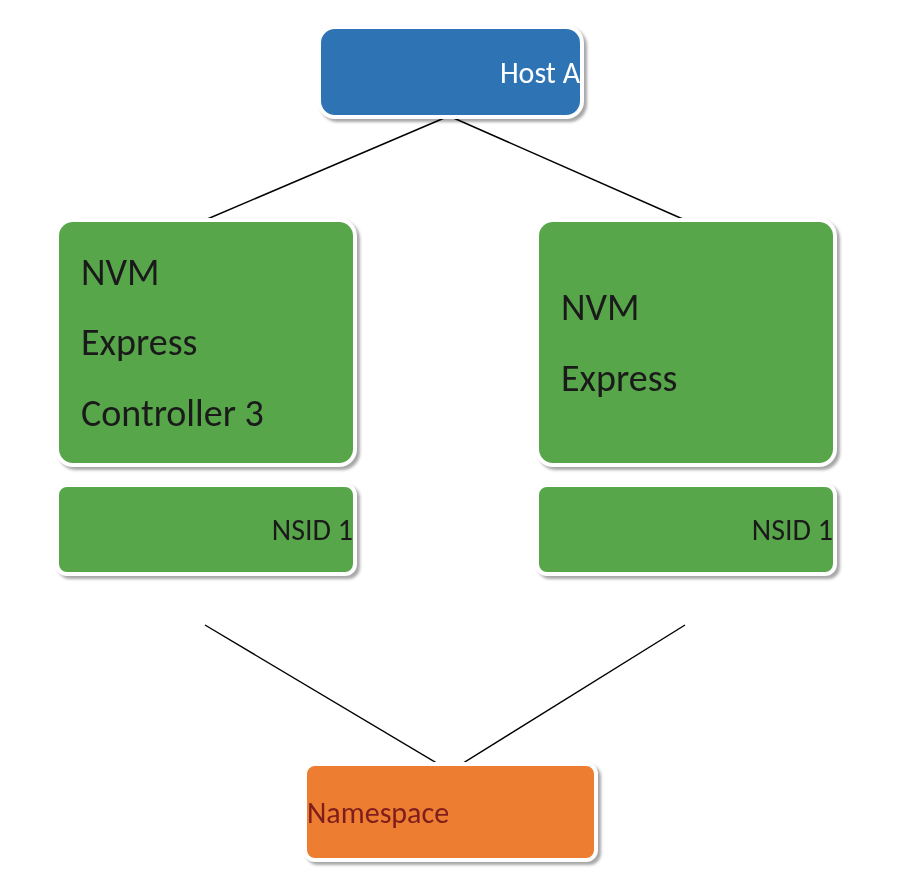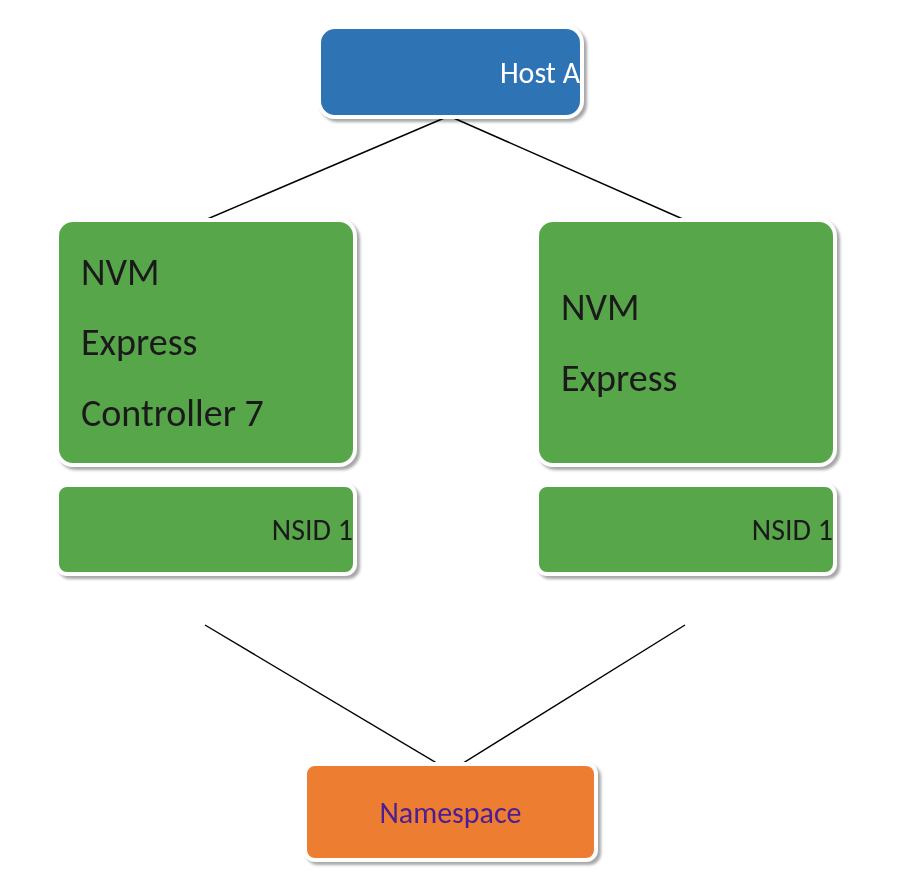--- a/index.html
+++ b/index.html
@@ -27,22 +27,22 @@
     color: #ffffff;
     align-items: center;
     font-size: 30px;
   }
   .green {
     background: #57A64A;
     color: #1a1a1a;
   }
   .orange {
     background: #EC7D31;
-    color: #4c1d95;
-    align-items: center;
+    color: #7f1d1d;
+    align-items: flex-start;
     font-size: 30px;
   }
   .ctrl {
     font-size: 38px;
     padding-left: 22px;
     line-height: 1.85;
   }
   .nsid {
     font-size: 30px;
     padding-left: 26px;
@@ -68,21 +68,21 @@
   <line x1="685" y1="625" x2="460" y2="765"></line>
 </svg>
 
 <div class="box host" style="left:317px; top:25px; width:267px; height:94px;align-items:flex-end;">
   <span>Host A</span>
 </div>
 
 <div class="box green ctrl" style="left:55px; top:218px; width:302px; height:249px;">
   <span>NVM</span>
   <span>Express</span>
-  <span>Controller 7</span>
+  <span>Controller 3</span>
 </div>
 
 <div class="box green ctrl" style="left:535px; top:218px; width:302px; height:249px;">
   <span>NVM</span>
   <span>Express</span>
 </div>
 
 <div class="box green nsid small-radius" style="left:55px; top:483px; width:302px; height:93px;">
   <span>NSID 1</span>
 </div>

